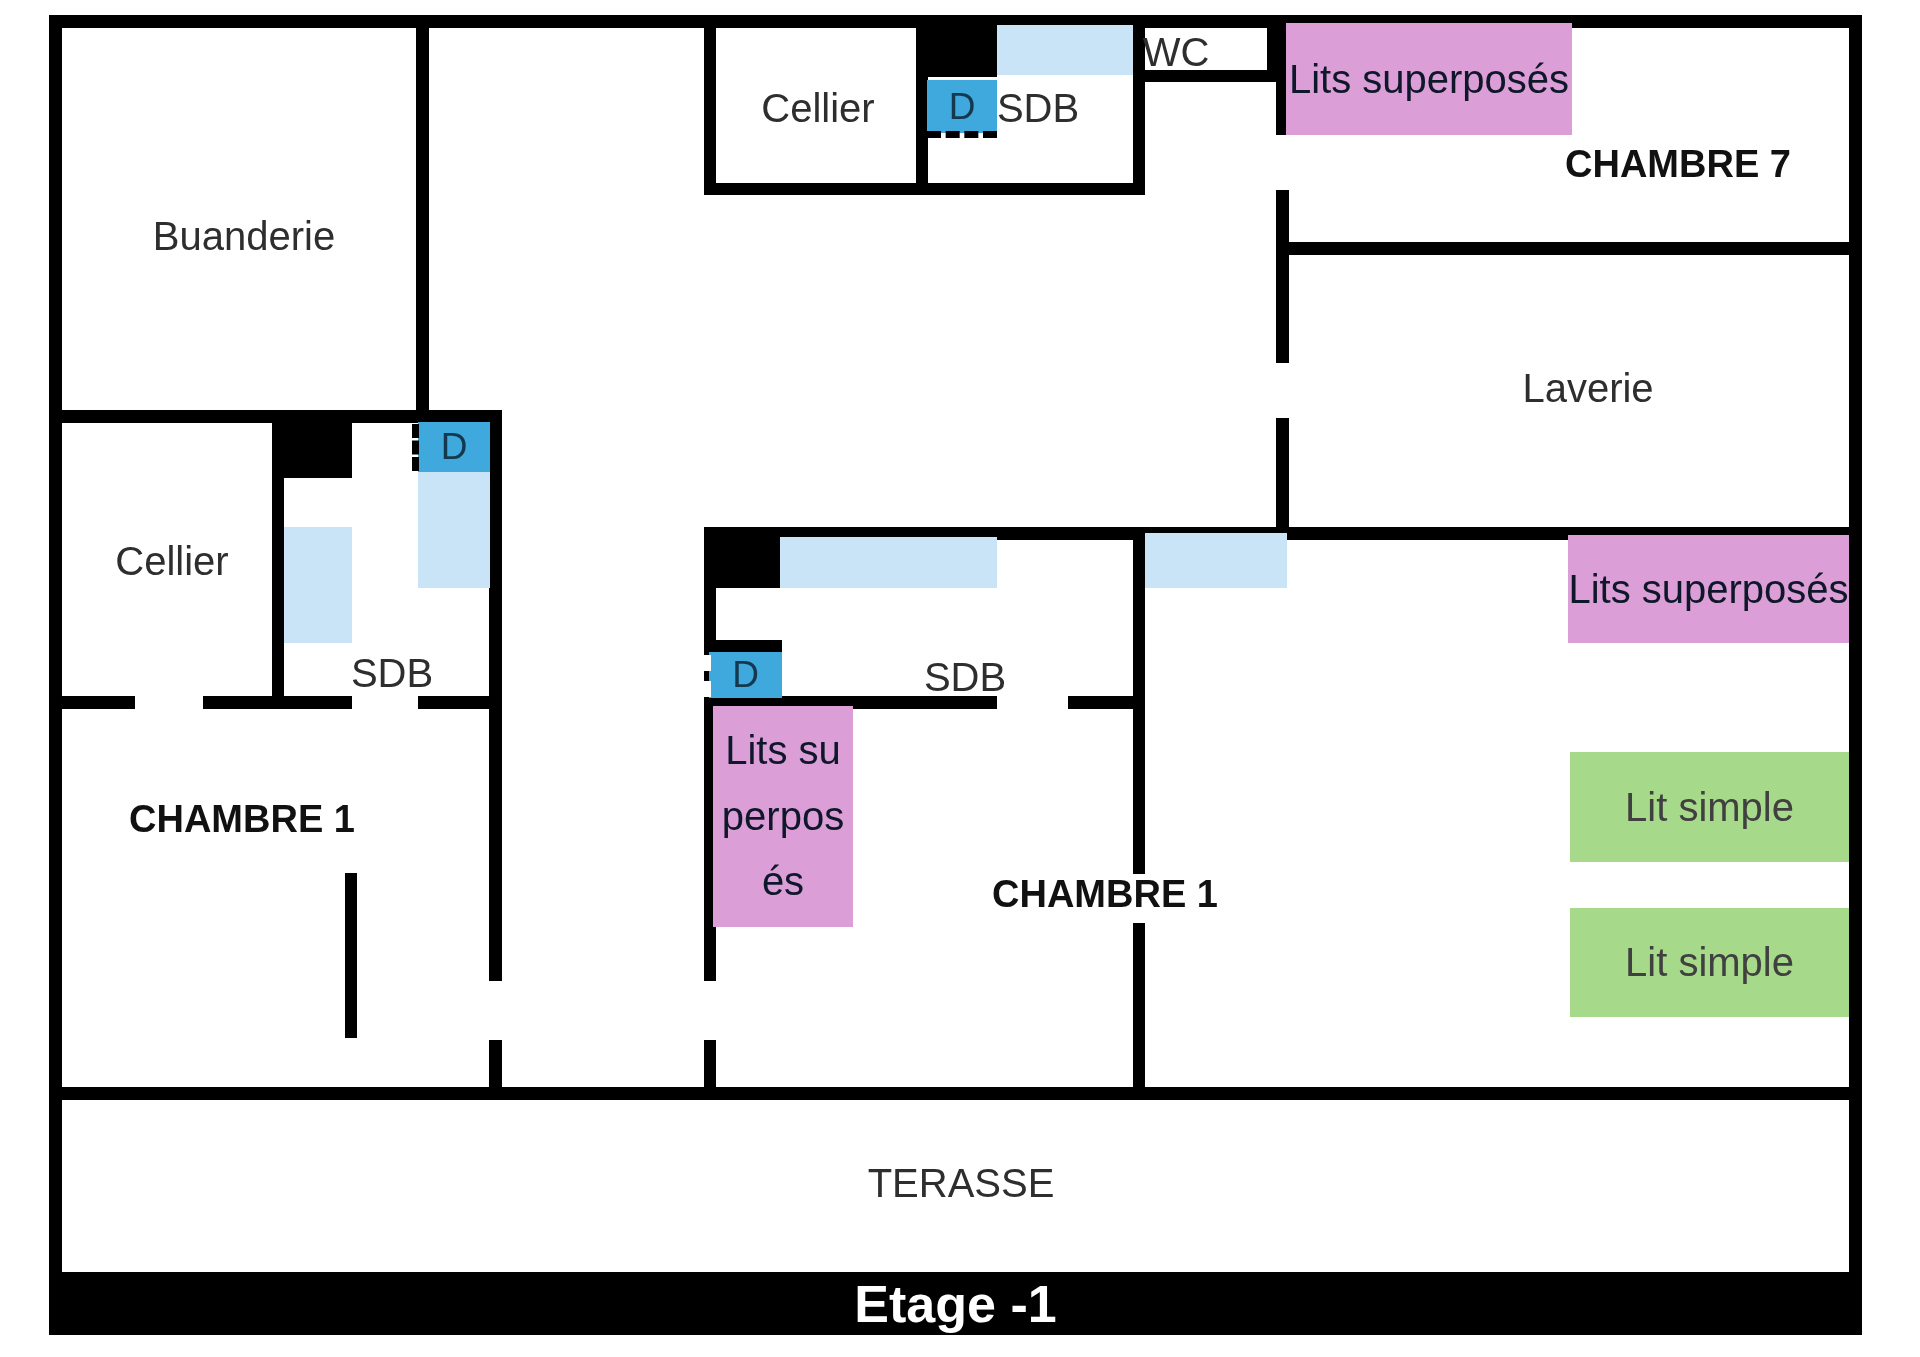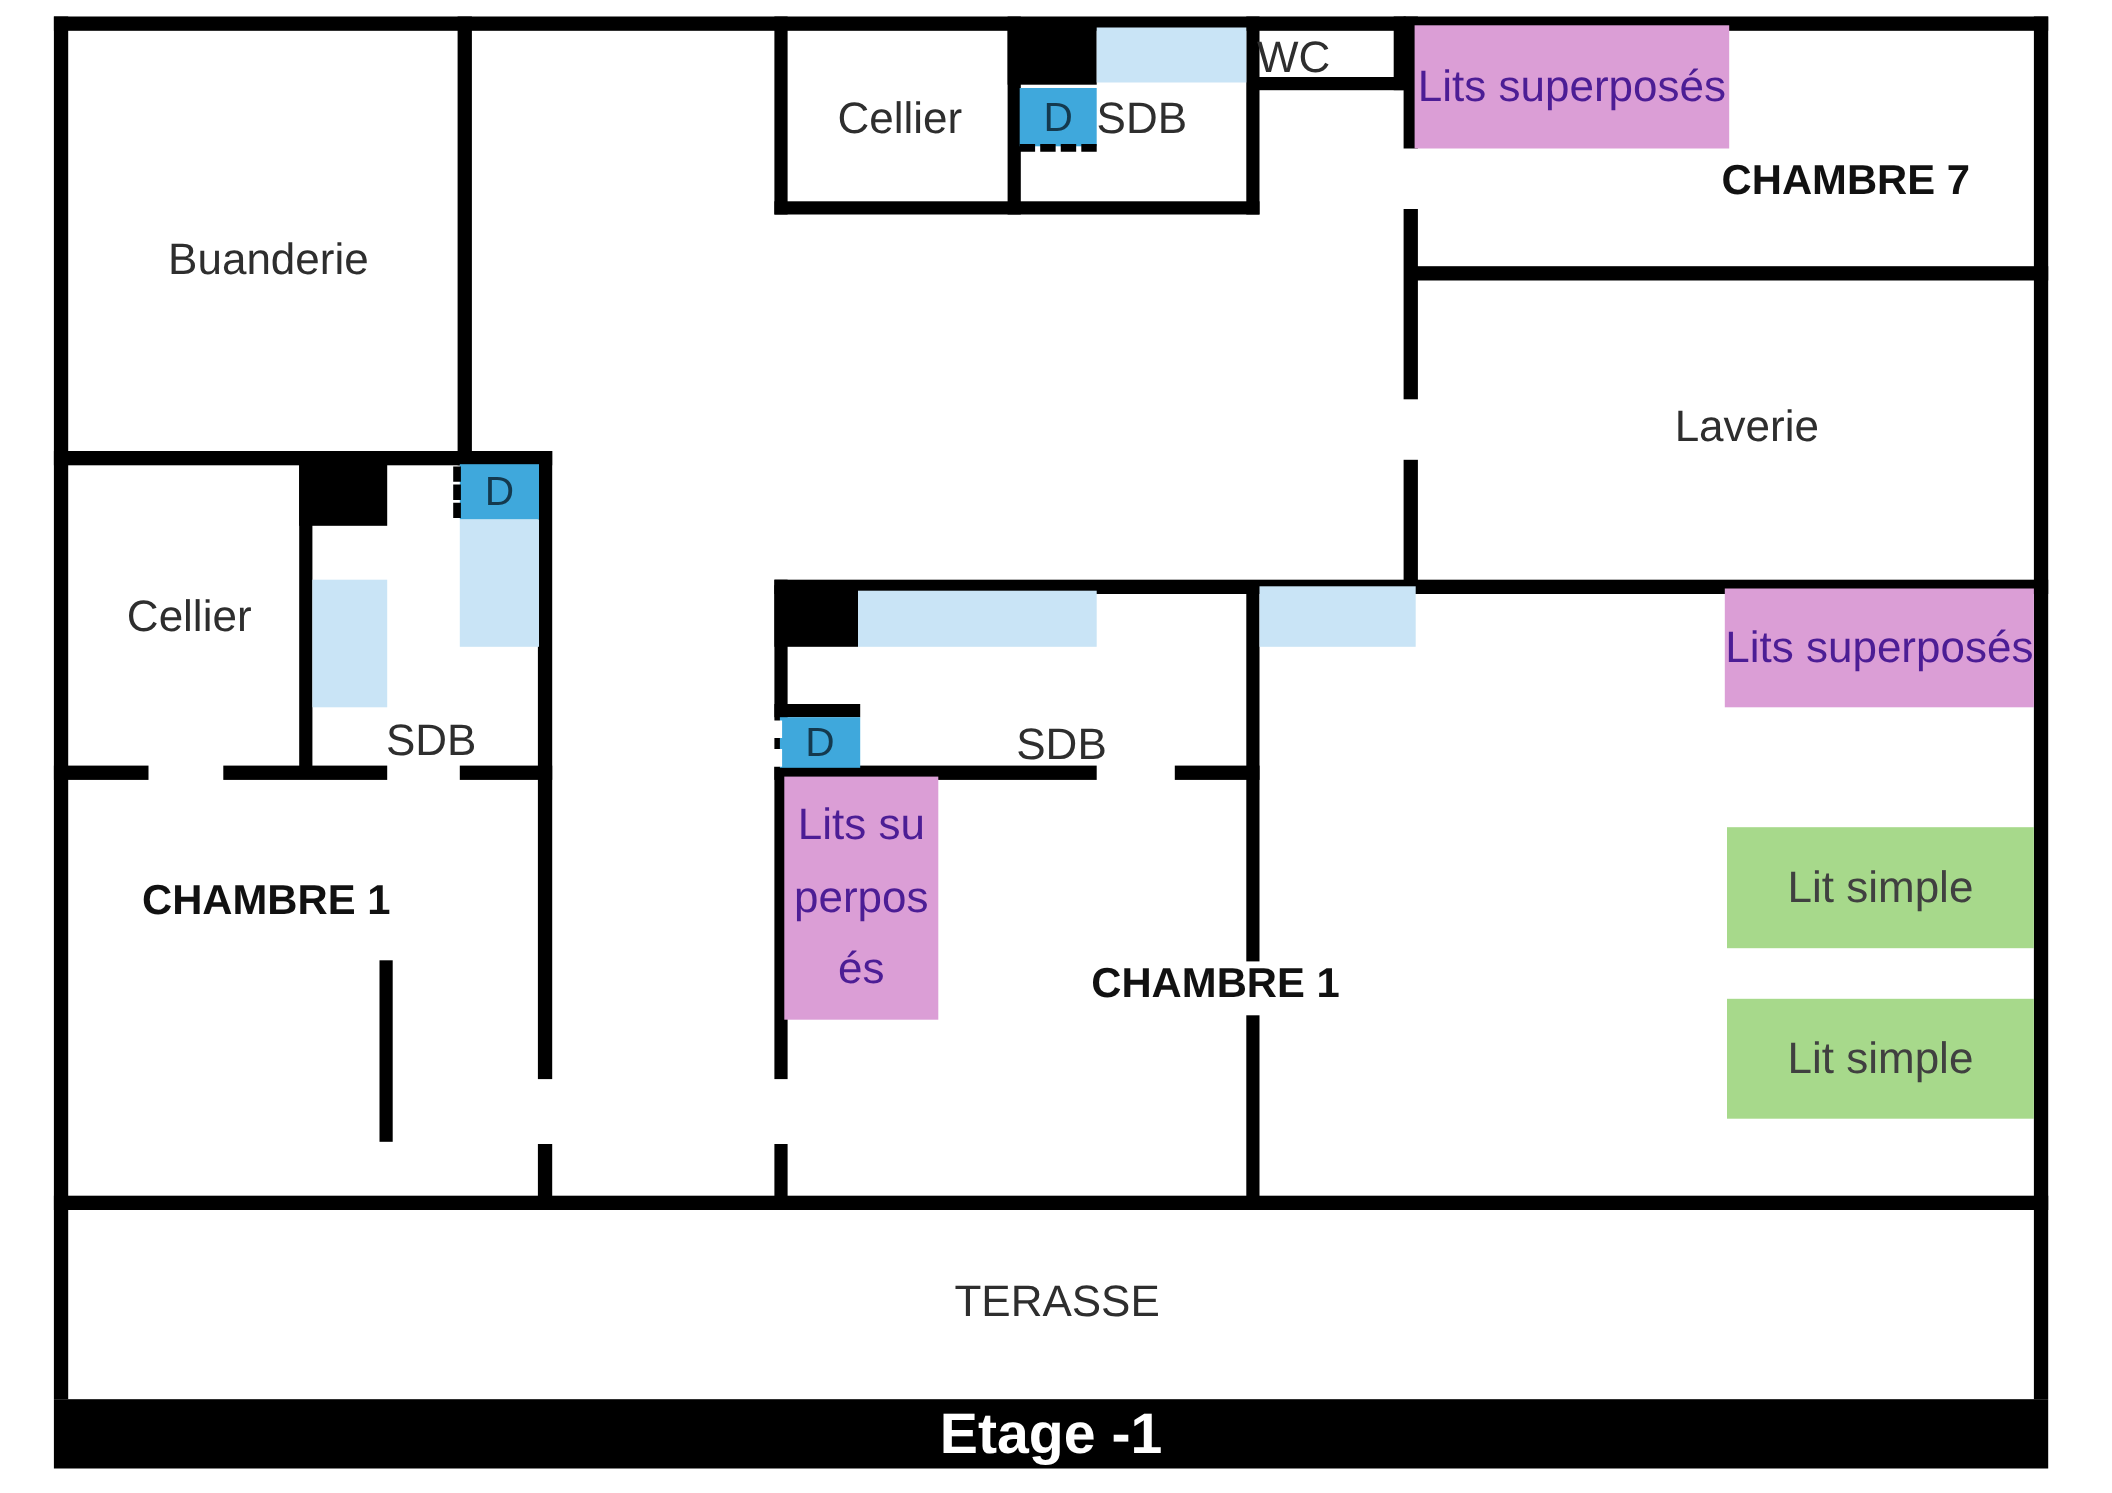--- a/index.html
+++ b/index.html
@@ -22,21 +22,21 @@
     transform:translate(-50%,-50%);
     font-size:38px;font-weight:bold;color:#111111;
     white-space:nowrap;line-height:1.1;
   }
   .box{
     position:absolute;
     display:flex;align-items:center;justify-content:center;
     text-align:center;
   }
   .bed-blue{background:#3FA8DC;color:#1c4257;font-size:40px;}
-  .bed-pink{background:#DB9ED6;color:#4c1d95;font-size:40px;}
+  .bed-pink{background:#DB9ED6;color:#0f172a;font-size:40px;}
   .bed-green{background:#A7D98B;color:#404040;font-size:40px;}
   .shower{background:#C9E4F6;}
   .door{background:#3FA8DC;color:#14394e;font-size:37px;}
   .break3{
     font-size:40px;line-height:1.64;
     width:134px;word-break:break-all;
   }
   .dash-h{position:absolute;border-top:7px dashed #000000;}
   .dash-v-black{position:absolute;border-left:7px dashed #000000;}
   .dash-v-white{position:absolute;border-left:8px dashed #ffffff;}

